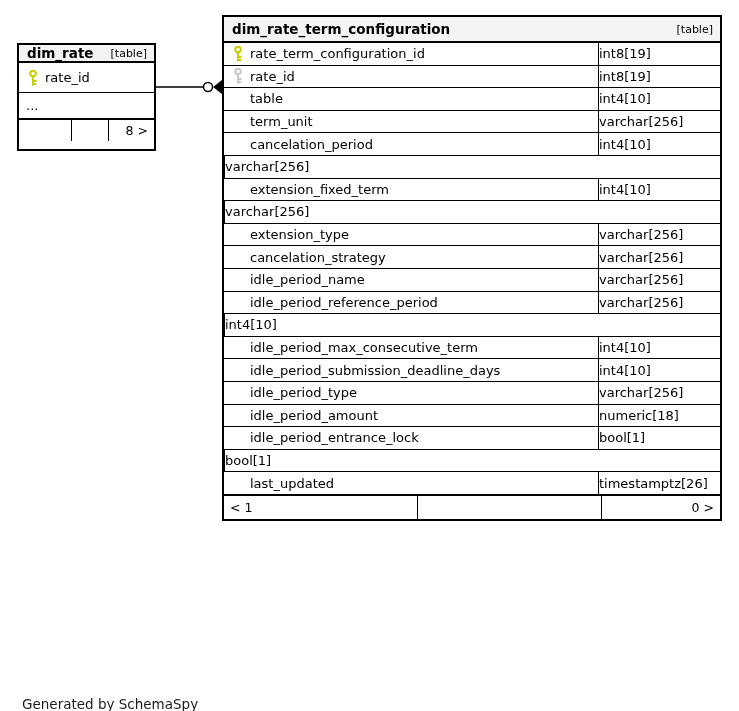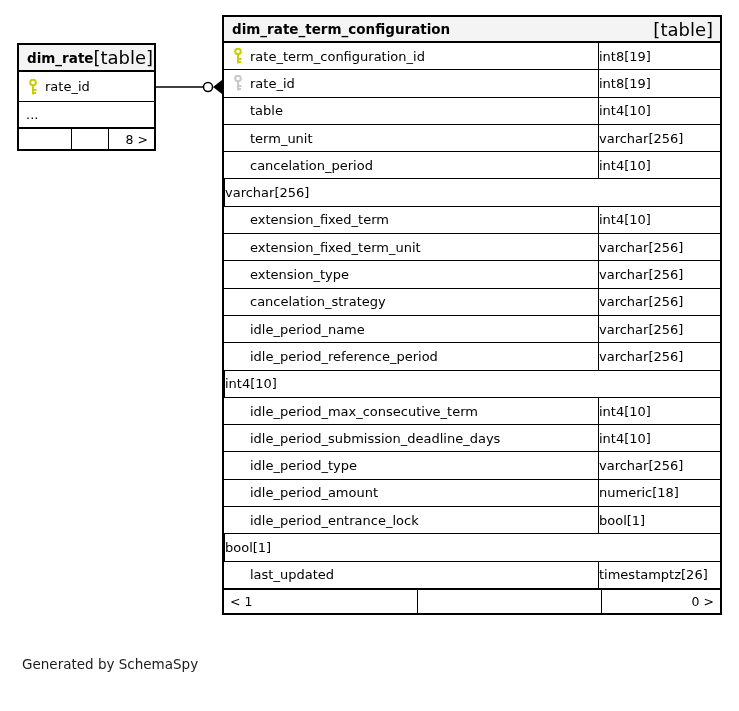--- a/index.html
+++ b/index.html
@@ -23,21 +23,21 @@
   .entity-header {
     background: #f4f4f4;
     border-bottom: 2px solid #000;
     display: flex;
     align-items: center;
     justify-content: space-between;
     padding: 0 7px 0 8px;
     flex: none;
   }
   .entity-title { font-weight: bold; font-size: 13.5px; }
-  .entity-badge { font-size: 18px; }
+  .entity-badge { font-size: 11px; }
 
   .rows { display: flex; flex-direction: column; flex: 1; }
   .row {
     display: flex;
     align-items: stretch;
     flex: 1;
     border-top: 1px solid #000;
     background: #fff;
   }
   .row:first-child { border-top: none; gap: 38px; }
@@ -51,44 +51,44 @@
     display: flex;
     flex: none;
   }
   .fcell { font-size: 12.5px; display: flex; align-items: center; }
   .fcell + .fcell { border-left: 1px solid #000; }
   .fcell .pad-l { padding-left: 6px; }
   .fcell.right { justify-content: flex-end; padding-right: 6px; }
 
   
   #dim-rate { left: 17px; top: 43px; width: 139px; height: 108px; }
-  #dim-rate .entity-header { height: 27px; }
+  #dim-rate .entity-header { height: 18px; }
   #dim-rate .row-rateid { height: 29px; flex: none; border-top: none; }
   #dim-rate .row-ellipsis { height: 26px; flex: none; border-top: 1px solid #000; padding-left: 7px; font-size: 13px; display: flex; align-items: center; }
   #dim-rate .entity-footer { height: 23px; }
   #dim-rate .fcell:nth-child(1) { width: 52px; }
   #dim-rate .fcell:nth-child(2) { width: 37px; }
   #dim-rate .fcell:nth-child(3) { flex: 1; }
 
   
-  #main-table { left: 222px; top: 15px; width: 500px; height: 600px; }
+  #main-table { left: 222px; top: 15px; width: 500px; height: 506px; }
   #main-table .entity-header { height: 26px; }
   #main-table .entity-footer { height: 25px; }
   #main-table .fcell:nth-child(1) { width: 193px; }
   #main-table .fcell:nth-child(2) { width: 184px; }
   #main-table .fcell:nth-child(3) { flex: 1; }
 
   
   .connector { position: absolute; left: 154px; top: 75px; }
 
   
   .footer-note {
     position: absolute;
     left: 22px;
-    top: 656px;
+    top: 696px;
     font-size: 13.5px;
     color: #1c1c1c;
   }
 </style>
 </head>
 <body>
 
 <div class="canvas">
 
   <div class="entity" id="dim-rate">
@@ -187,23 +187,20 @@
       <div class="row">
         <div class="cell type">varchar[256]</div>
       </div>
       <div class="row">
         <div class="cell name">
             <span>extension_fixed_term</span>
           </div>
         <div class="cell type">int4[10]</div>
       </div>
       <div class="row">
-        <div class="cell name">
-            <span>extension_fixed_term_unit</span>
-          </div>
         <div class="cell type">varchar[256]</div>
       </div>
       <div class="row">
         <div class="cell name">
             <span>extension_type</span>
           </div>
         <div class="cell type">varchar[256]</div>
       </div>
       <div class="row">
         <div class="cell name">

